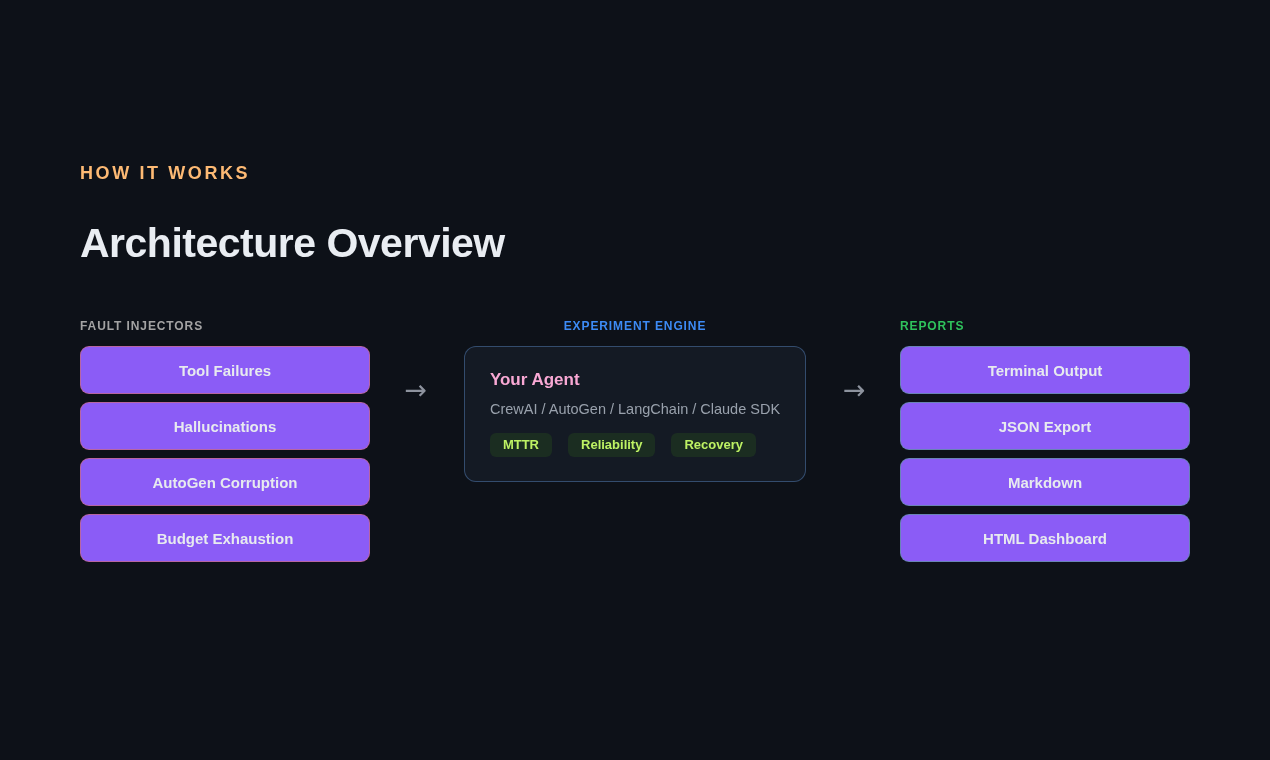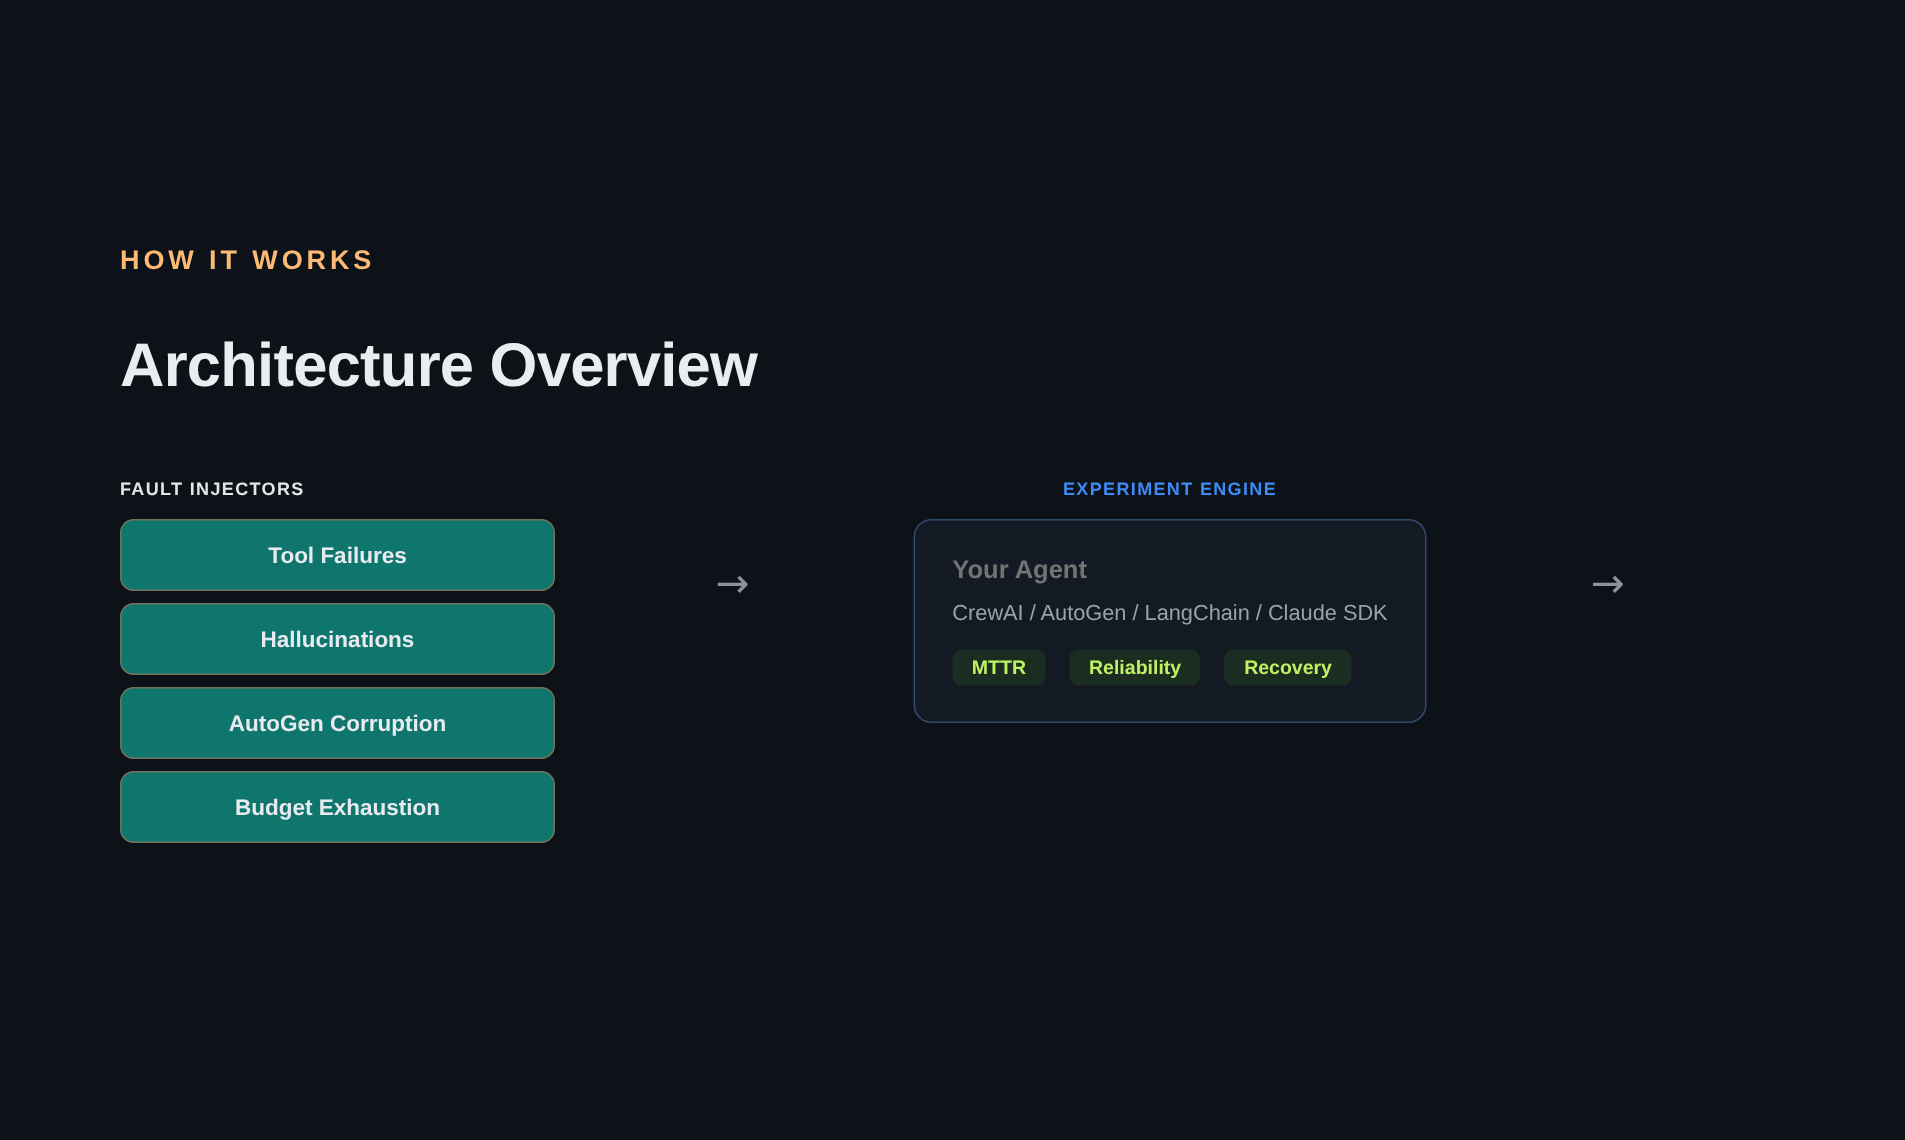--- a/index.html
+++ b/index.html
@@ -37,46 +37,46 @@
   .col-engine  { width: 347px; align-items: center; }
   .col-reports { width: 290px; }
   .col-label {
     font-size: 12px;
     font-weight: 700;
     letter-spacing: 0.9px;
     margin-bottom: 14px;
     height: 12px;
     line-height: 12px;
   }
-  .label-faults  { color: #e5e5e5; }
+  .label-faults  { color: #a3a3a3; }
   .label-engine  { color: #3d8bf5; }
   .label-reports { color: #2fc25c; }
   .node {
     height: 48px;
     margin-bottom: 8px;
     border-radius: 9px;
-    background: #0f766e;
+    background: #8b5cf6;
     display: flex;
     align-items: center;
     justify-content: center;
     color: #e7eaef;
     font-size: 15px;
     font-weight: 700;
   }
   .node-fault  { border: 1px solid rgba(237, 113, 59, 0.45); }
   .node-report { border: 1px solid rgba(63, 185, 95, 0.42); }
   .agent-card {
     height: 136px;
     border-radius: 12px;
     background: #141a24;
     border: 1px solid rgba(96, 146, 212, 0.42);
     padding: 23px 25px;
   }
   .agent-title {
-    color: #737373;
+    color: #f9a8d4;
     font-size: 17px;
     font-weight: 700;
   }
   .agent-sub {
     margin-top: 11px;
     color: #99a1ac;
     font-size: 14.5px;
   }
   .badges {
     margin-top: 16px;
@@ -137,15 +137,22 @@
           <span class="badge">Reliability</span>
           <span class="badge">Recovery</span>
         </div>
       </div>
     </div>
 
     <div class="arrow-zone">
       <span class="arrow">→</span>
     </div>
 
+    <div class="col col-reports">
+      <div class="col-label label-reports">REPORTS</div>
+      <div class="node node-report">Terminal Output</div>
+      <div class="node node-report">JSON Export</div>
+      <div class="node node-report">Markdown</div>
+      <div class="node node-report">HTML Dashboard</div>
+    </div>
 
   </div>
 </div>
 
 </body></html>

